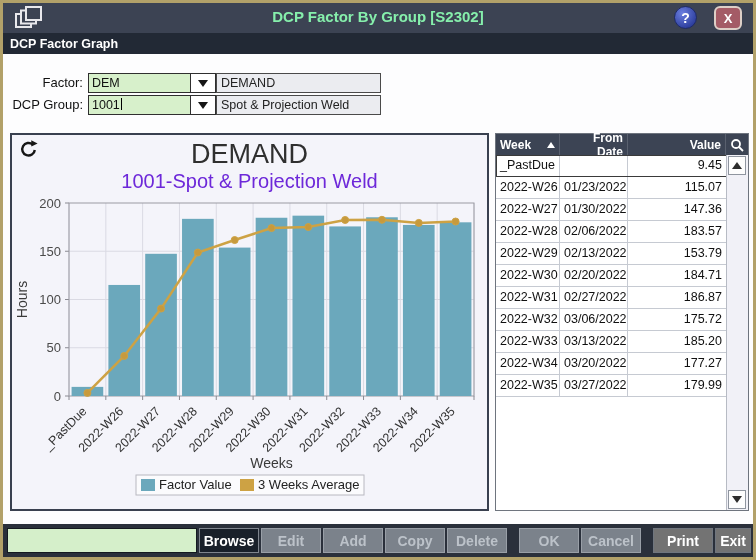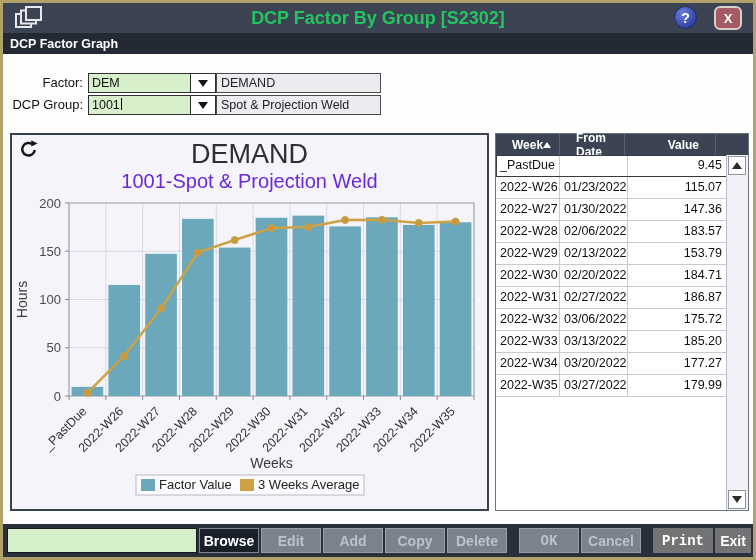--- a/index.html
+++ b/index.html
@@ -1,20 +1,20 @@
 <!DOCTYPE html>
 <html><head>
 <meta charset="utf-8">
 <style>
   html,body{margin:0;padding:0;background:#9a9a9a;}
   .window{position:relative;width:756px;height:560px;box-sizing:border-box;border:3px solid #b2a169;
     background:#fdfdfe;font-family:"Liberation Sans",sans-serif;overflow:hidden;}
   
   .titlebar{position:absolute;left:0;top:0;width:750px;height:30px;background:#3c4353;}
-  .titlebar-title{position:absolute;left:0;right:0;top:5px;text-align:center;color:#22c55e;font-size:18px;font-weight:600;}
+  .titlebar-title{position:absolute;left:0;right:0;top:5px;text-align:center;color:#86efac;font-size:15px;font-weight:600;}
   .win-icon{position:absolute;left:10px;top:2px;}
   .help-btn{position:absolute;left:671px;top:3px;width:23px;height:23px;border-radius:50%;
     background:radial-gradient(circle at 35% 30%,#6b7fe0,#2e3f9e 75%);border:1px solid #1f2b66;
     color:#fff;font-weight:700;font-size:14px;display:flex;align-items:center;justify-content:center;box-sizing:border-box;padding:0;}
   .close-btn{position:absolute;left:711px;top:3px;width:28px;height:24px;border-radius:6px;background:#a45b66;
     border:2px solid #ddcfc7;color:#fff;font-weight:700;font-size:13px;display:flex;align-items:center;justify-content:center;box-sizing:border-box;padding:0;font-family:inherit;}
   
   .subbar{position:absolute;left:0;top:30px;width:750px;height:21px;background:#222935;color:#fff;
     font-size:12.5px;font-weight:700;display:flex;align-items:center;padding-left:7px;box-sizing:border-box;}
   
@@ -32,21 +32,21 @@
   .chart-panel{position:absolute;left:7px;top:130px;width:479px;height:378px;background:#f4f4fa;
     border:2px solid #39404f;box-sizing:border-box;}
   .refresh-btn{position:absolute;left:5px;top:3px;width:24px;height:24px;background:transparent;border:none;padding:0;}
   .chart-title{margin-top:4px;text-align:center;font-size:27px;line-height:30px;color:#2f2f2f;}
   .chart-subtitle{text-align:center;font-size:20px;line-height:24px;color:#6d28d9;}
   #chart-svg{position:absolute;left:0;top:58px;width:475px;height:312px;}
   
   .table-panel{position:absolute;left:492px;top:130px;width:254px;height:378px;background:#fff;
     border:1px solid #6e747e;box-sizing:border-box;}
   .tbl-header{display:flex;height:21px;background:#3c4454;color:#fff;font-size:12px;font-weight:700;}
-  .hcell{box-sizing:border-box;border-right:1px solid #59606e;display:flex;align-items:center;padding:0 16px;}
+  .hcell{box-sizing:border-box;border-right:1px solid #59606e;display:flex;align-items:center;padding:0 4px;text-align:right;}
   .h0{width:64px;justify-content:space-between;}
   .h1{width:68px;}
   .h2{width:98px;justify-content:flex-end;}
   .h3{width:22px;border-right:none;justify-content:center;}
   .tri-up-small{width:0;height:0;border-left:4px solid transparent;border-right:4px solid transparent;border-bottom:6px solid #fff;}
   .tbl-body{position:absolute;left:0;top:21px;width:231px;}
   .tbl-row{display:flex;height:22px;font-size:12.5px;color:#101010;background:#fff;}
   .tbl-row.selected{outline:1px solid #3a3a3a;outline-offset:-1px;}
   .cell{box-sizing:border-box;border-right:1px solid #c6cad2;border-bottom:1px solid #c6cad2;
     padding:0 4px;line-height:21px;overflow:hidden;white-space:nowrap;}
@@ -55,21 +55,21 @@
   .scroll-btn{position:absolute;left:1px;width:18px;height:19px;background:#fdfdfd;border:1px solid #8f959f;
     display:flex;align-items:center;justify-content:center;box-sizing:border-box;padding:0;}
   .scroll-up{top:1px;} .scroll-down{bottom:1px;}
   .tri-up-dark{width:0;height:0;border-left:5px solid transparent;border-right:5px solid transparent;border-bottom:7px solid #2c2c2c;}
   .tri-down-dark{width:0;height:0;border-left:5px solid transparent;border-right:5px solid transparent;border-top:7px solid #2c2c2c;}
   
   .bottombar{position:absolute;left:0;bottom:0;width:750px;height:33px;background:#2a303b;display:flex;align-items:center;}
   .status-box{width:190px;height:25px;background:#d5efca;border:1px solid #141920;margin-left:4px;box-sizing:border-box;}
   .btn{height:25px;width:60px;margin-left:2px;font-family:inherit;font-size:14px;font-weight:700;
     display:flex;align-items:center;justify-content:center;box-sizing:border-box;padding:0;}
-  .btn.gap{margin-left:12px;font-family:Liberation Mono, monospace;}
+  .btn.gap{margin-left:12px;}
   .btn.exit{width:36px;}
   .btn.active{background:#19202a;color:#fff;border:1px solid #7f858e;}
   .btn.disabled{background:#7b828b;color:#bcc2c9;border:1px solid #999fa7;}
   .btn.enabled{background:#737373;color:#fff;border:1px solid #70767f;}
 </style>
 </head>
 <body>
 
 <div class="window">
 

